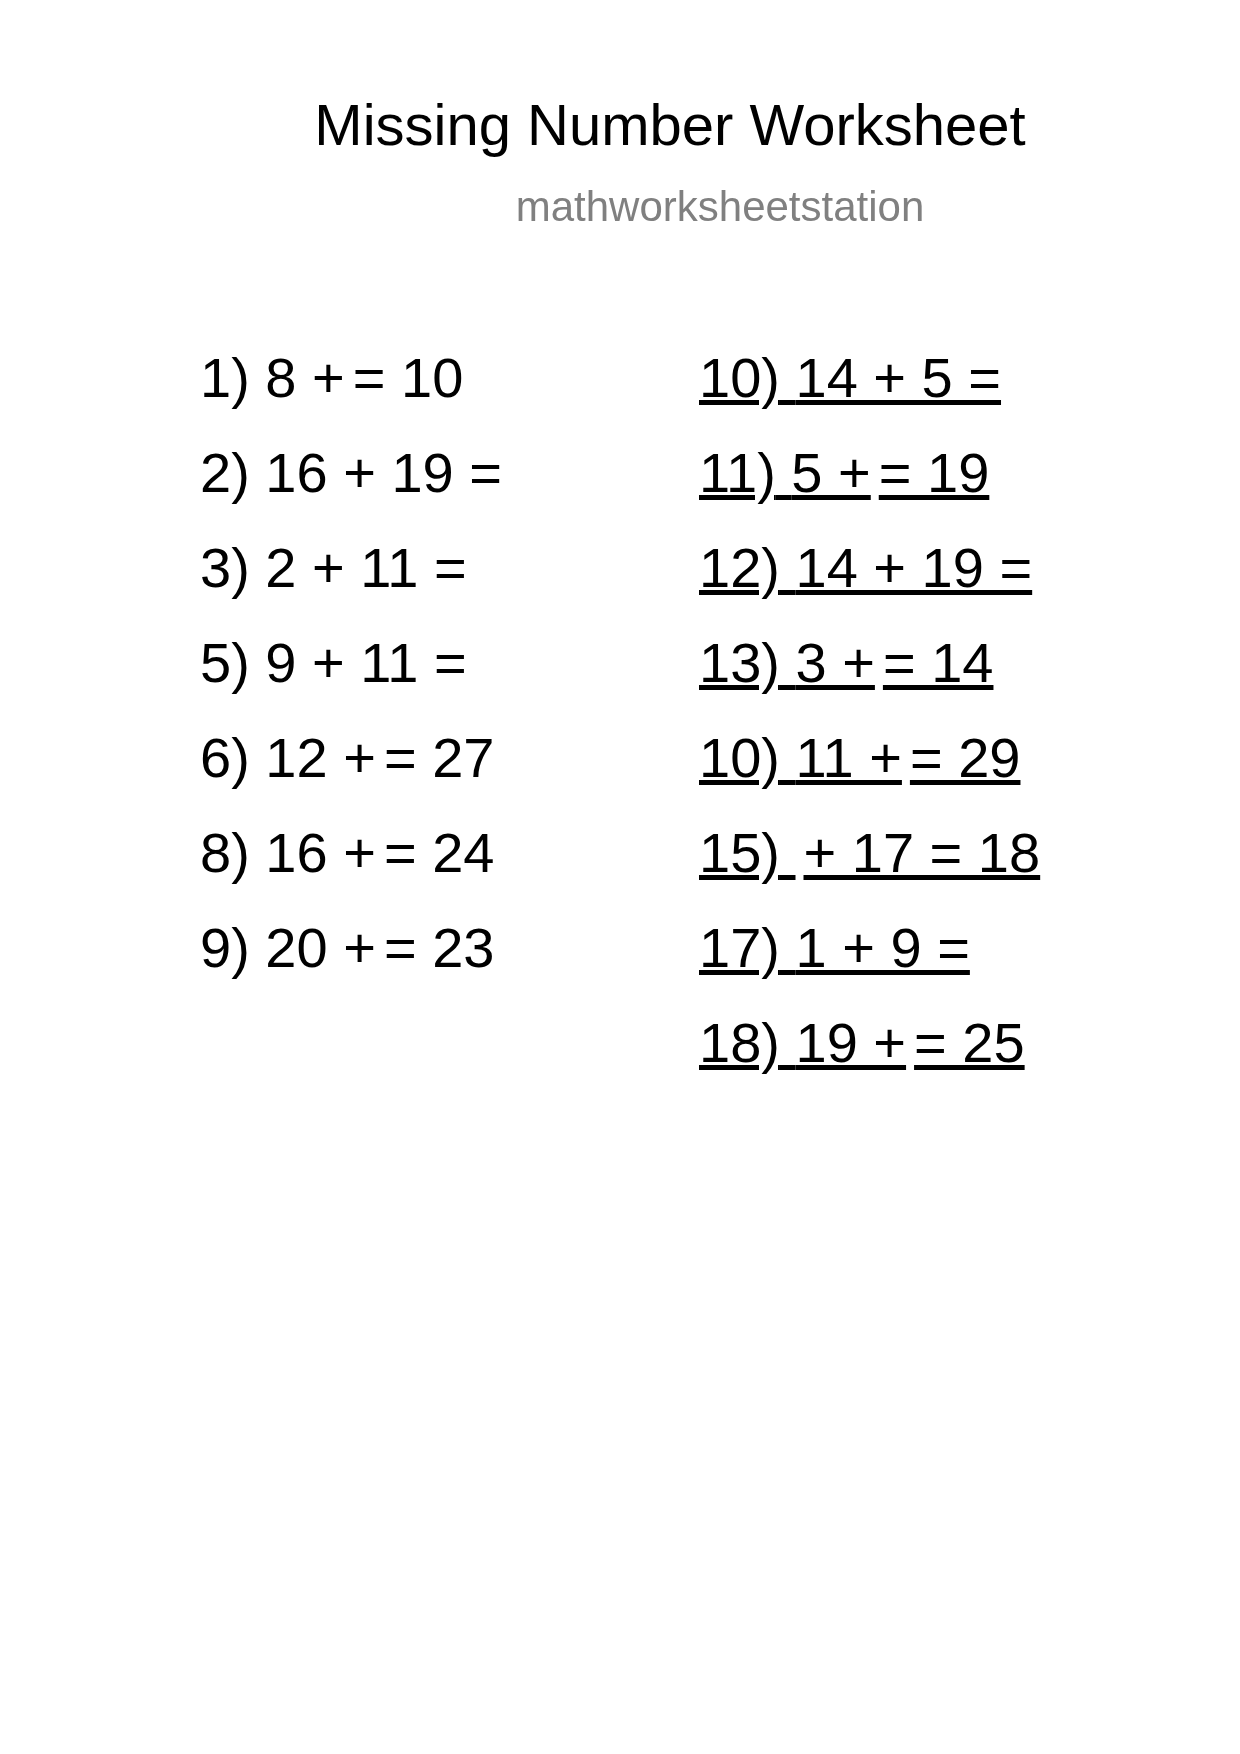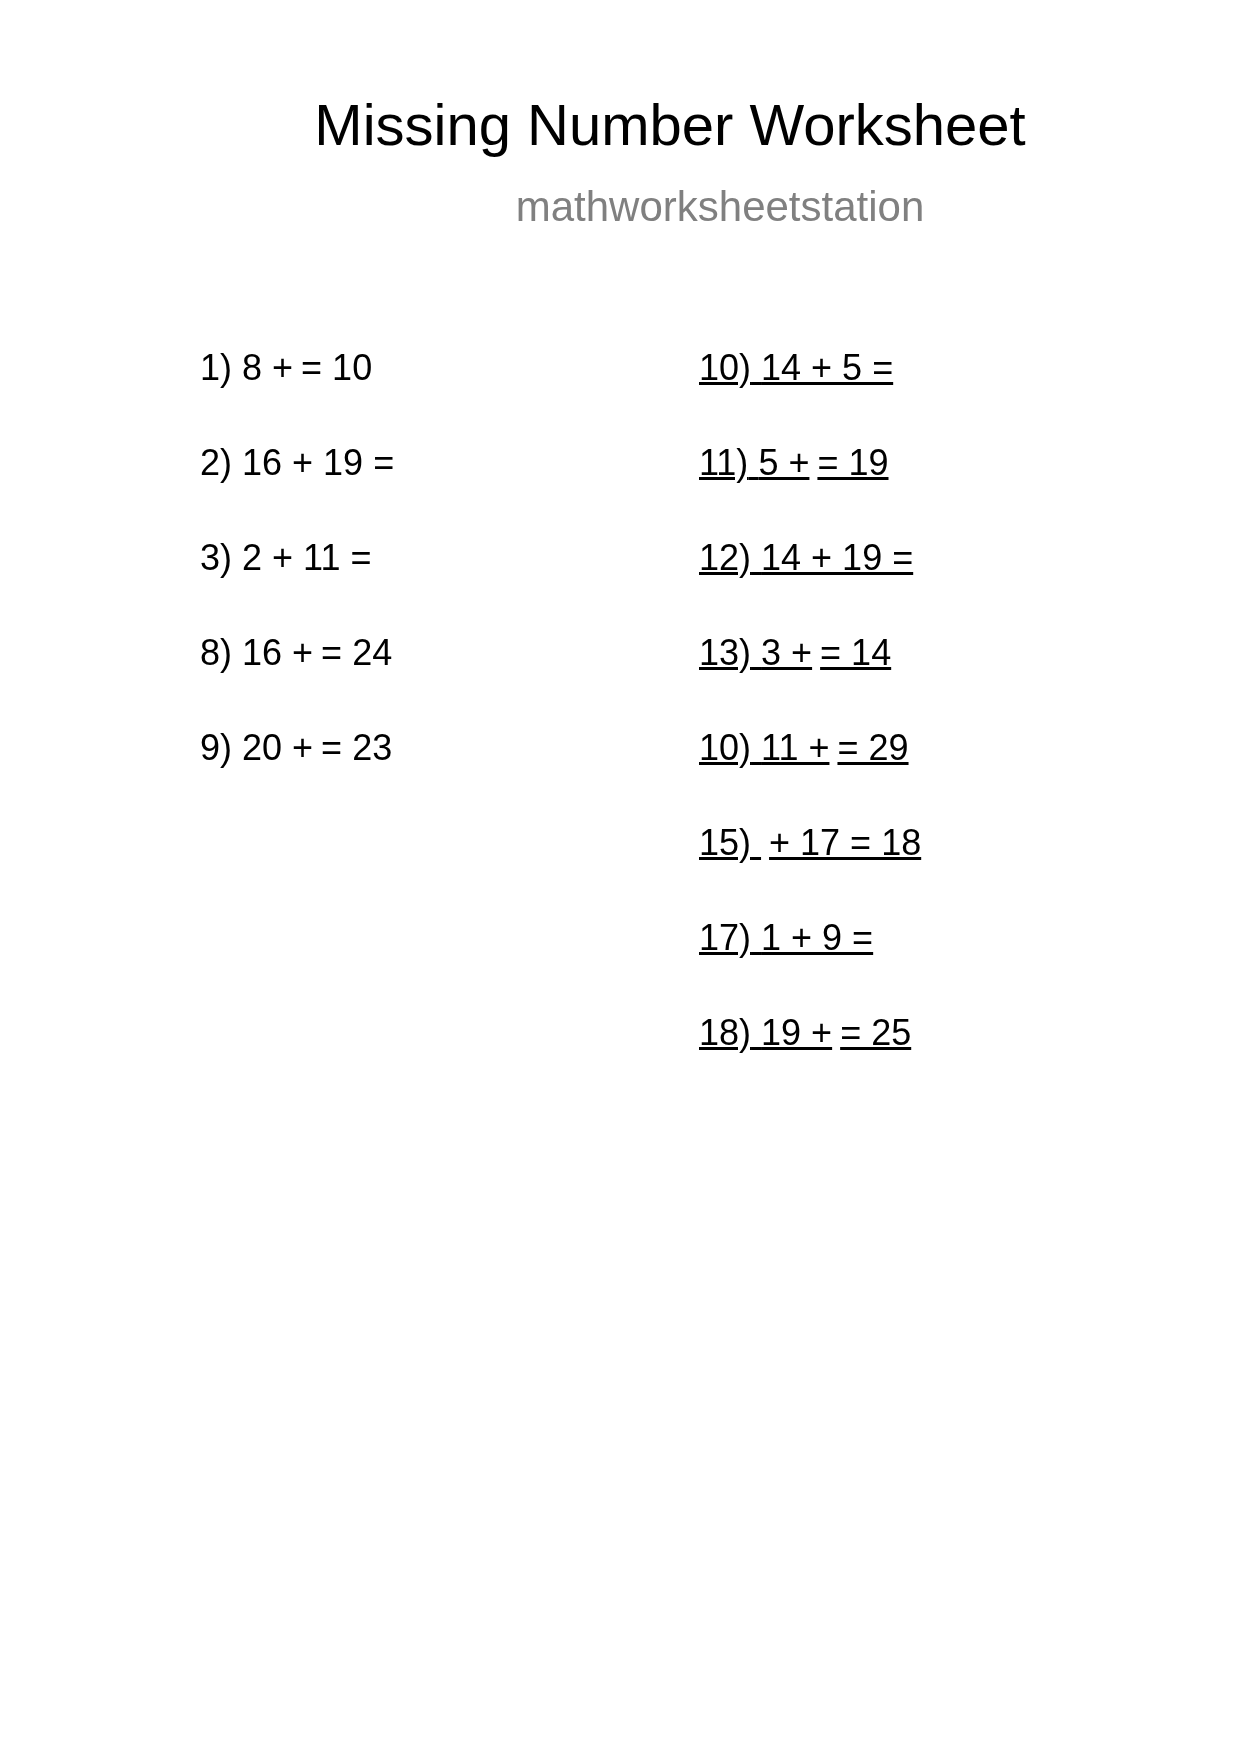--- a/index.html
+++ b/index.html
@@ -5,34 +5,36 @@
   html, body { margin: 0; padding: 0; background: #ffffff; }
   body { width: 1240px; height: 1754px; position: relative; overflow: hidden;
          font-family: "Liberation Sans", sans-serif; color: #000; }
   .title { position: absolute; left: 0; width: 1340px; top: 96px; text-align: center;
            font-size: 58px; line-height: 1; white-space: nowrap; }
   .subtitle { position: absolute; left: 0; width: 1440px; top: 186px; text-align: center;
               font-size: 42px; line-height: 1; color: #808080; white-space: nowrap; }
   .col { position: absolute; top: 350px; }
   .col.left { left: 200px; }
   .col.right { left: 699px; text-decoration: underline; }
-  .problem { height: 95px; font-size: 36px; line-height: 1; white-space: nowrap; display: block; }
+  .problem { height: 95px; font-size: 56px; line-height: 1; white-space: nowrap; display: block; }
   .problem span { display: inline; }
   .blank { display: inline-block; width: 100px; border-bottom: 3px solid #000; height: 34px; vertical-align: baseline; margin: 0 4px; }
 </style>
 </head>
 <body>
 
 <div class="title">Missing Number Worksheet</div>
 <div class="subtitle">mathworksheetstation</div>
 
 <div class="col left">
   <div class="problem"><span>1)</span> <span>8 +</span><span class="blank"></span><span>= 10</span></div>
   <div class="problem"><span>2)</span> <span>16 + 19 =</span><span class="blank"></span><span></span></div>
   <div class="problem"><span>3)</span> <span>2 + 11 =</span><span class="blank"></span><span></span></div>
+  <div class="problem"><span>5)</span> <span>9 + 11 =</span><span class="blank"></span><span></span></div>
+  <div class="problem"><span>6)</span> <span>12 +</span><span class="blank"></span><span>= 27</span></div>
   <div class="problem"><span>8)</span> <span>16 +</span><span class="blank"></span><span>= 24</span></div>
   <div class="problem"><span>9)</span> <span>20 +</span><span class="blank"></span><span>= 23</span></div>
 </div>
 
 <div class="col right">
   <div class="problem"><span>10)</span> <span>14 + 5 =</span><span class="blank"></span><span></span></div>
   <div class="problem"><span>11)</span> <span>5 +</span><span class="blank"></span><span>= 19</span></div>
   <div class="problem"><span>12)</span> <span>14 + 19 =</span><span class="blank"></span><span></span></div>
   <div class="problem"><span>13)</span> <span>3 +</span><span class="blank"></span><span>= 14</span></div>
   <div class="problem"><span>10)</span> <span>11 +</span><span class="blank"></span><span>= 29</span></div>

